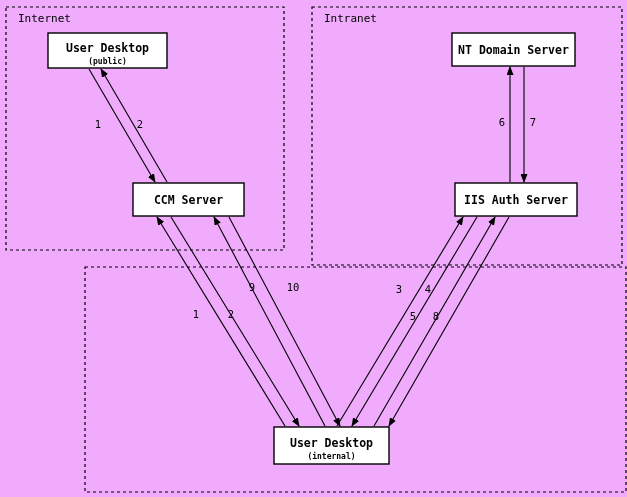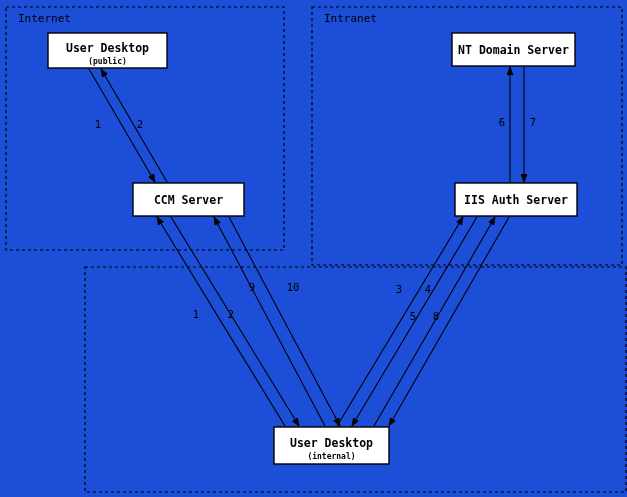--- a/index.html
+++ b/index.html
@@ -7,21 +7,21 @@
     padding: 0;
     background: #ffffff;
   }
   body {
     font-family: "DejaVu Sans Mono", monospace;
   }
   #canvas {
     position: relative;
     width: 627px;
     height: 497px;
-    background: #1d4ed8;
+    background: #f0abfc;
     overflow: hidden;
   }
   svg#diagram {
     position: absolute;
     left: 0;
     top: 0;
     width: 627px;
     height: 497px;
   }
   .zone-rect {

